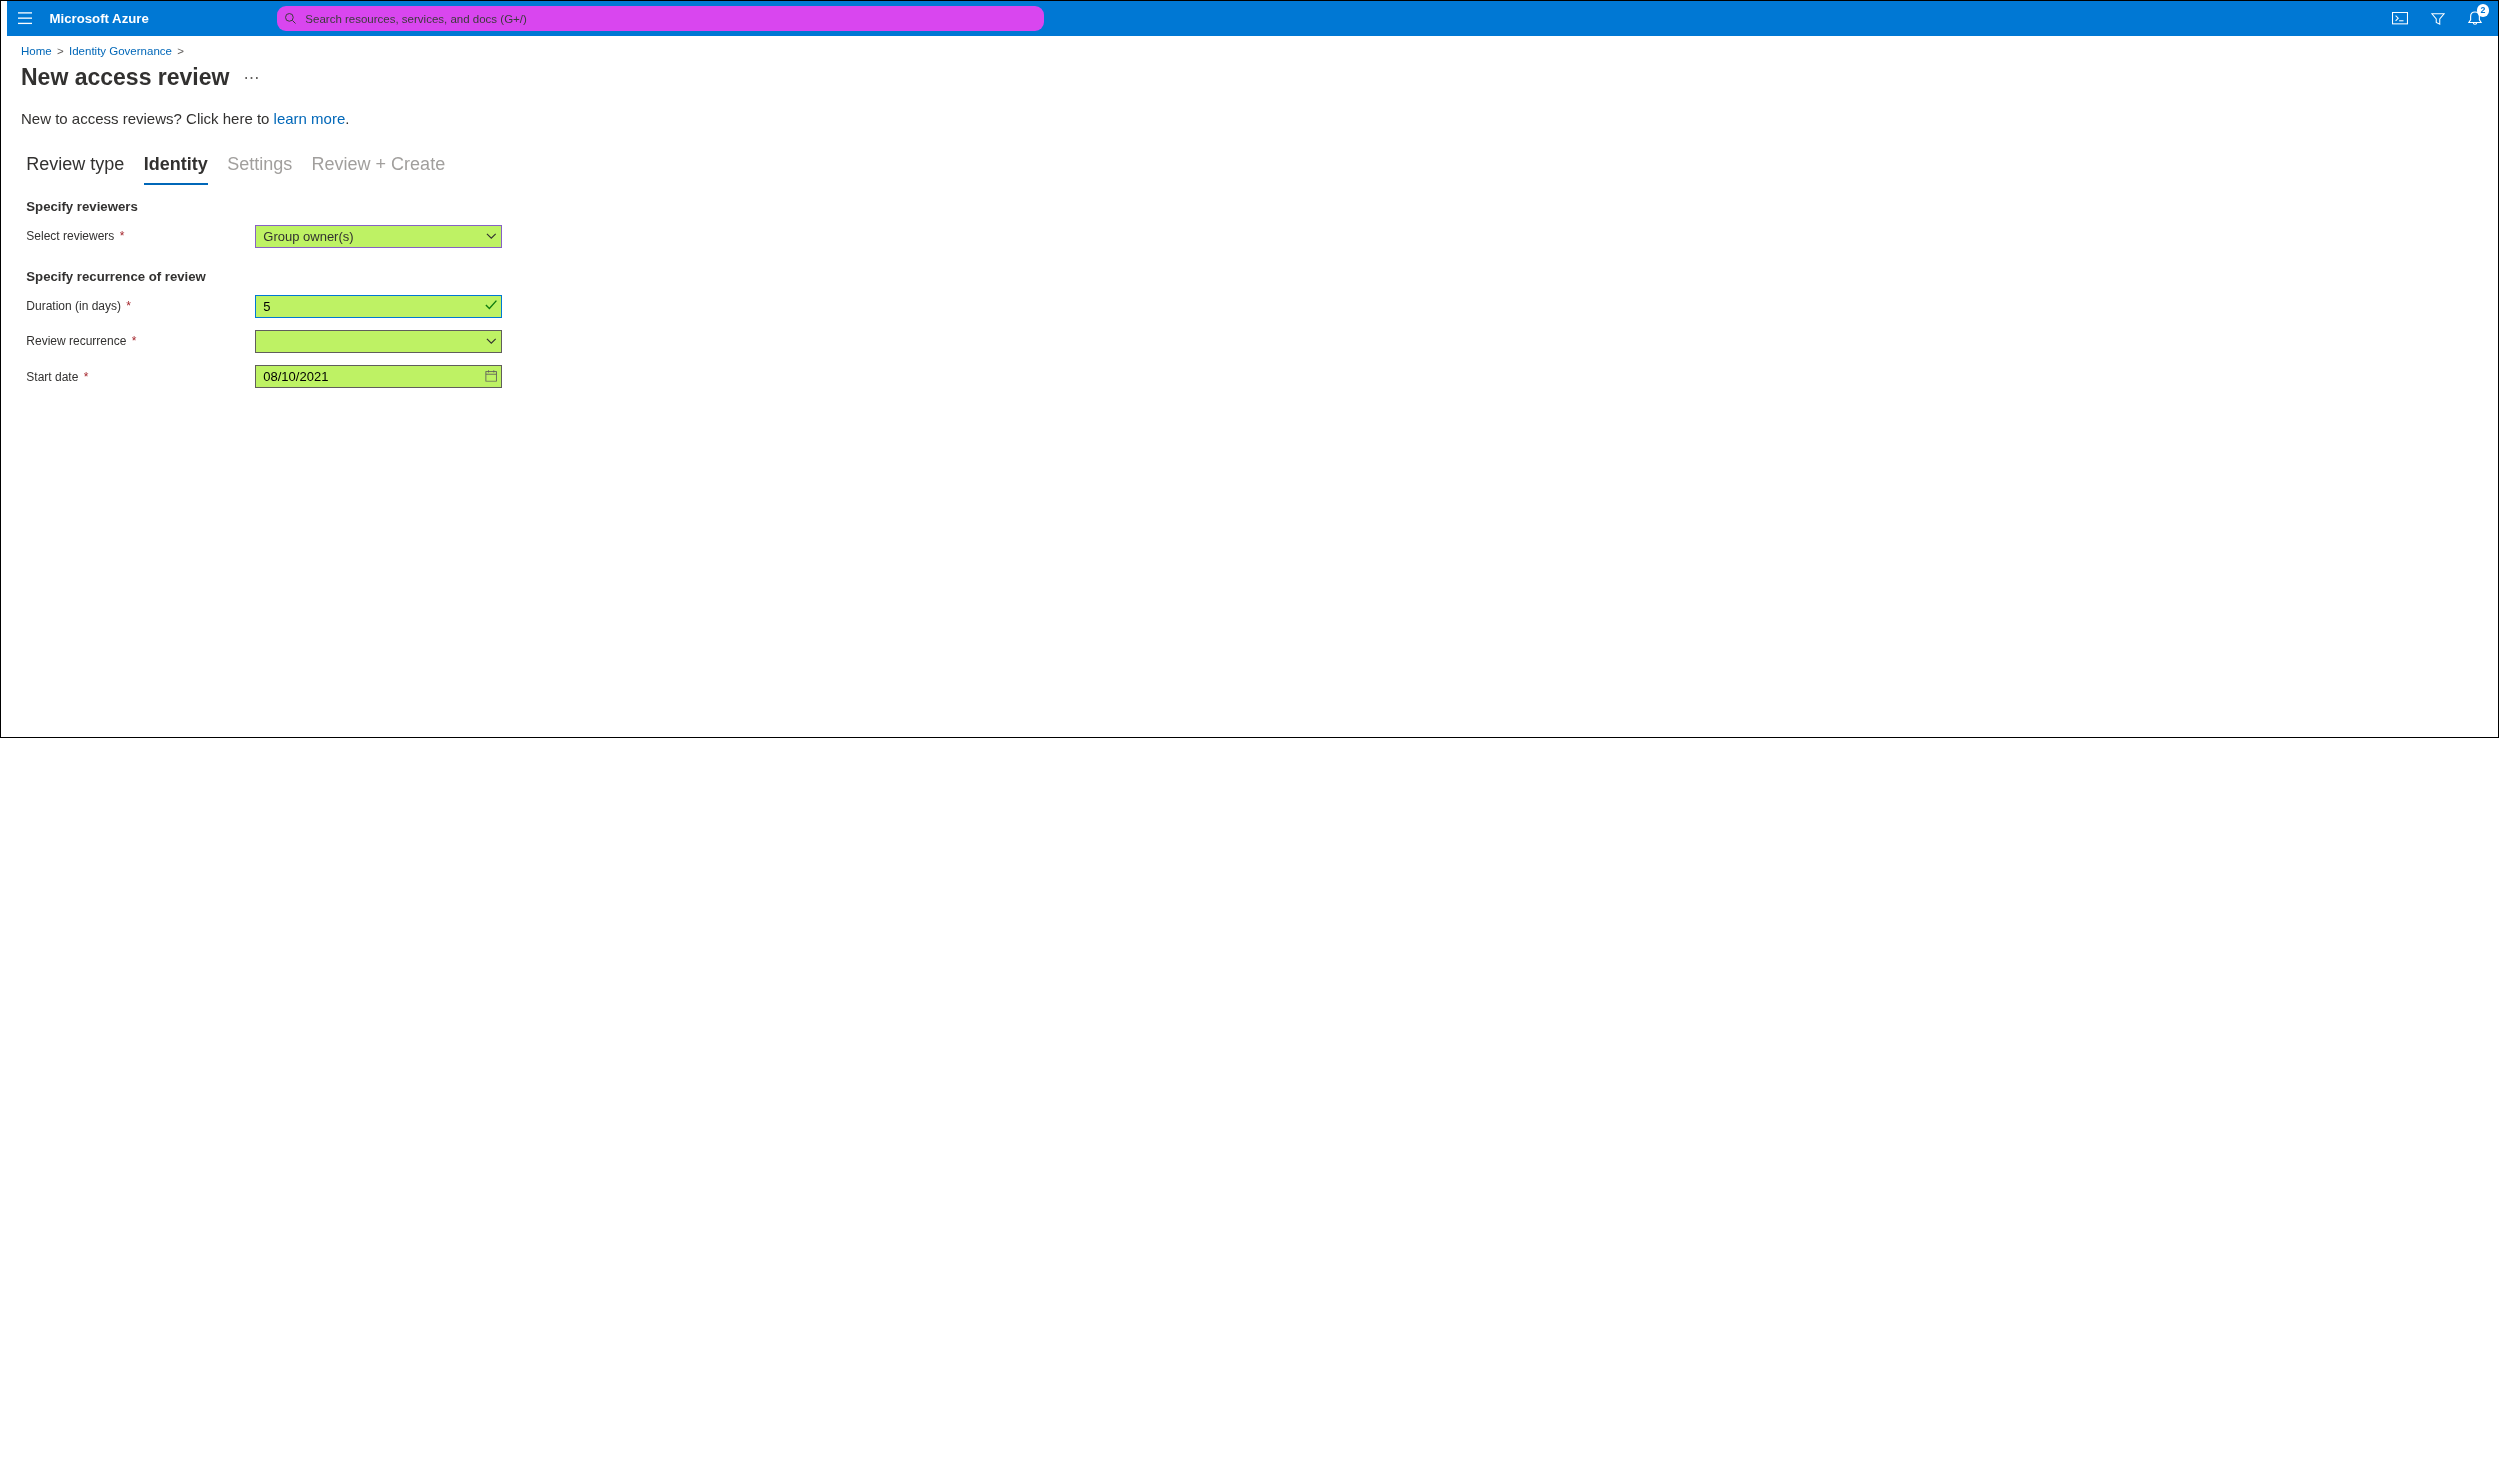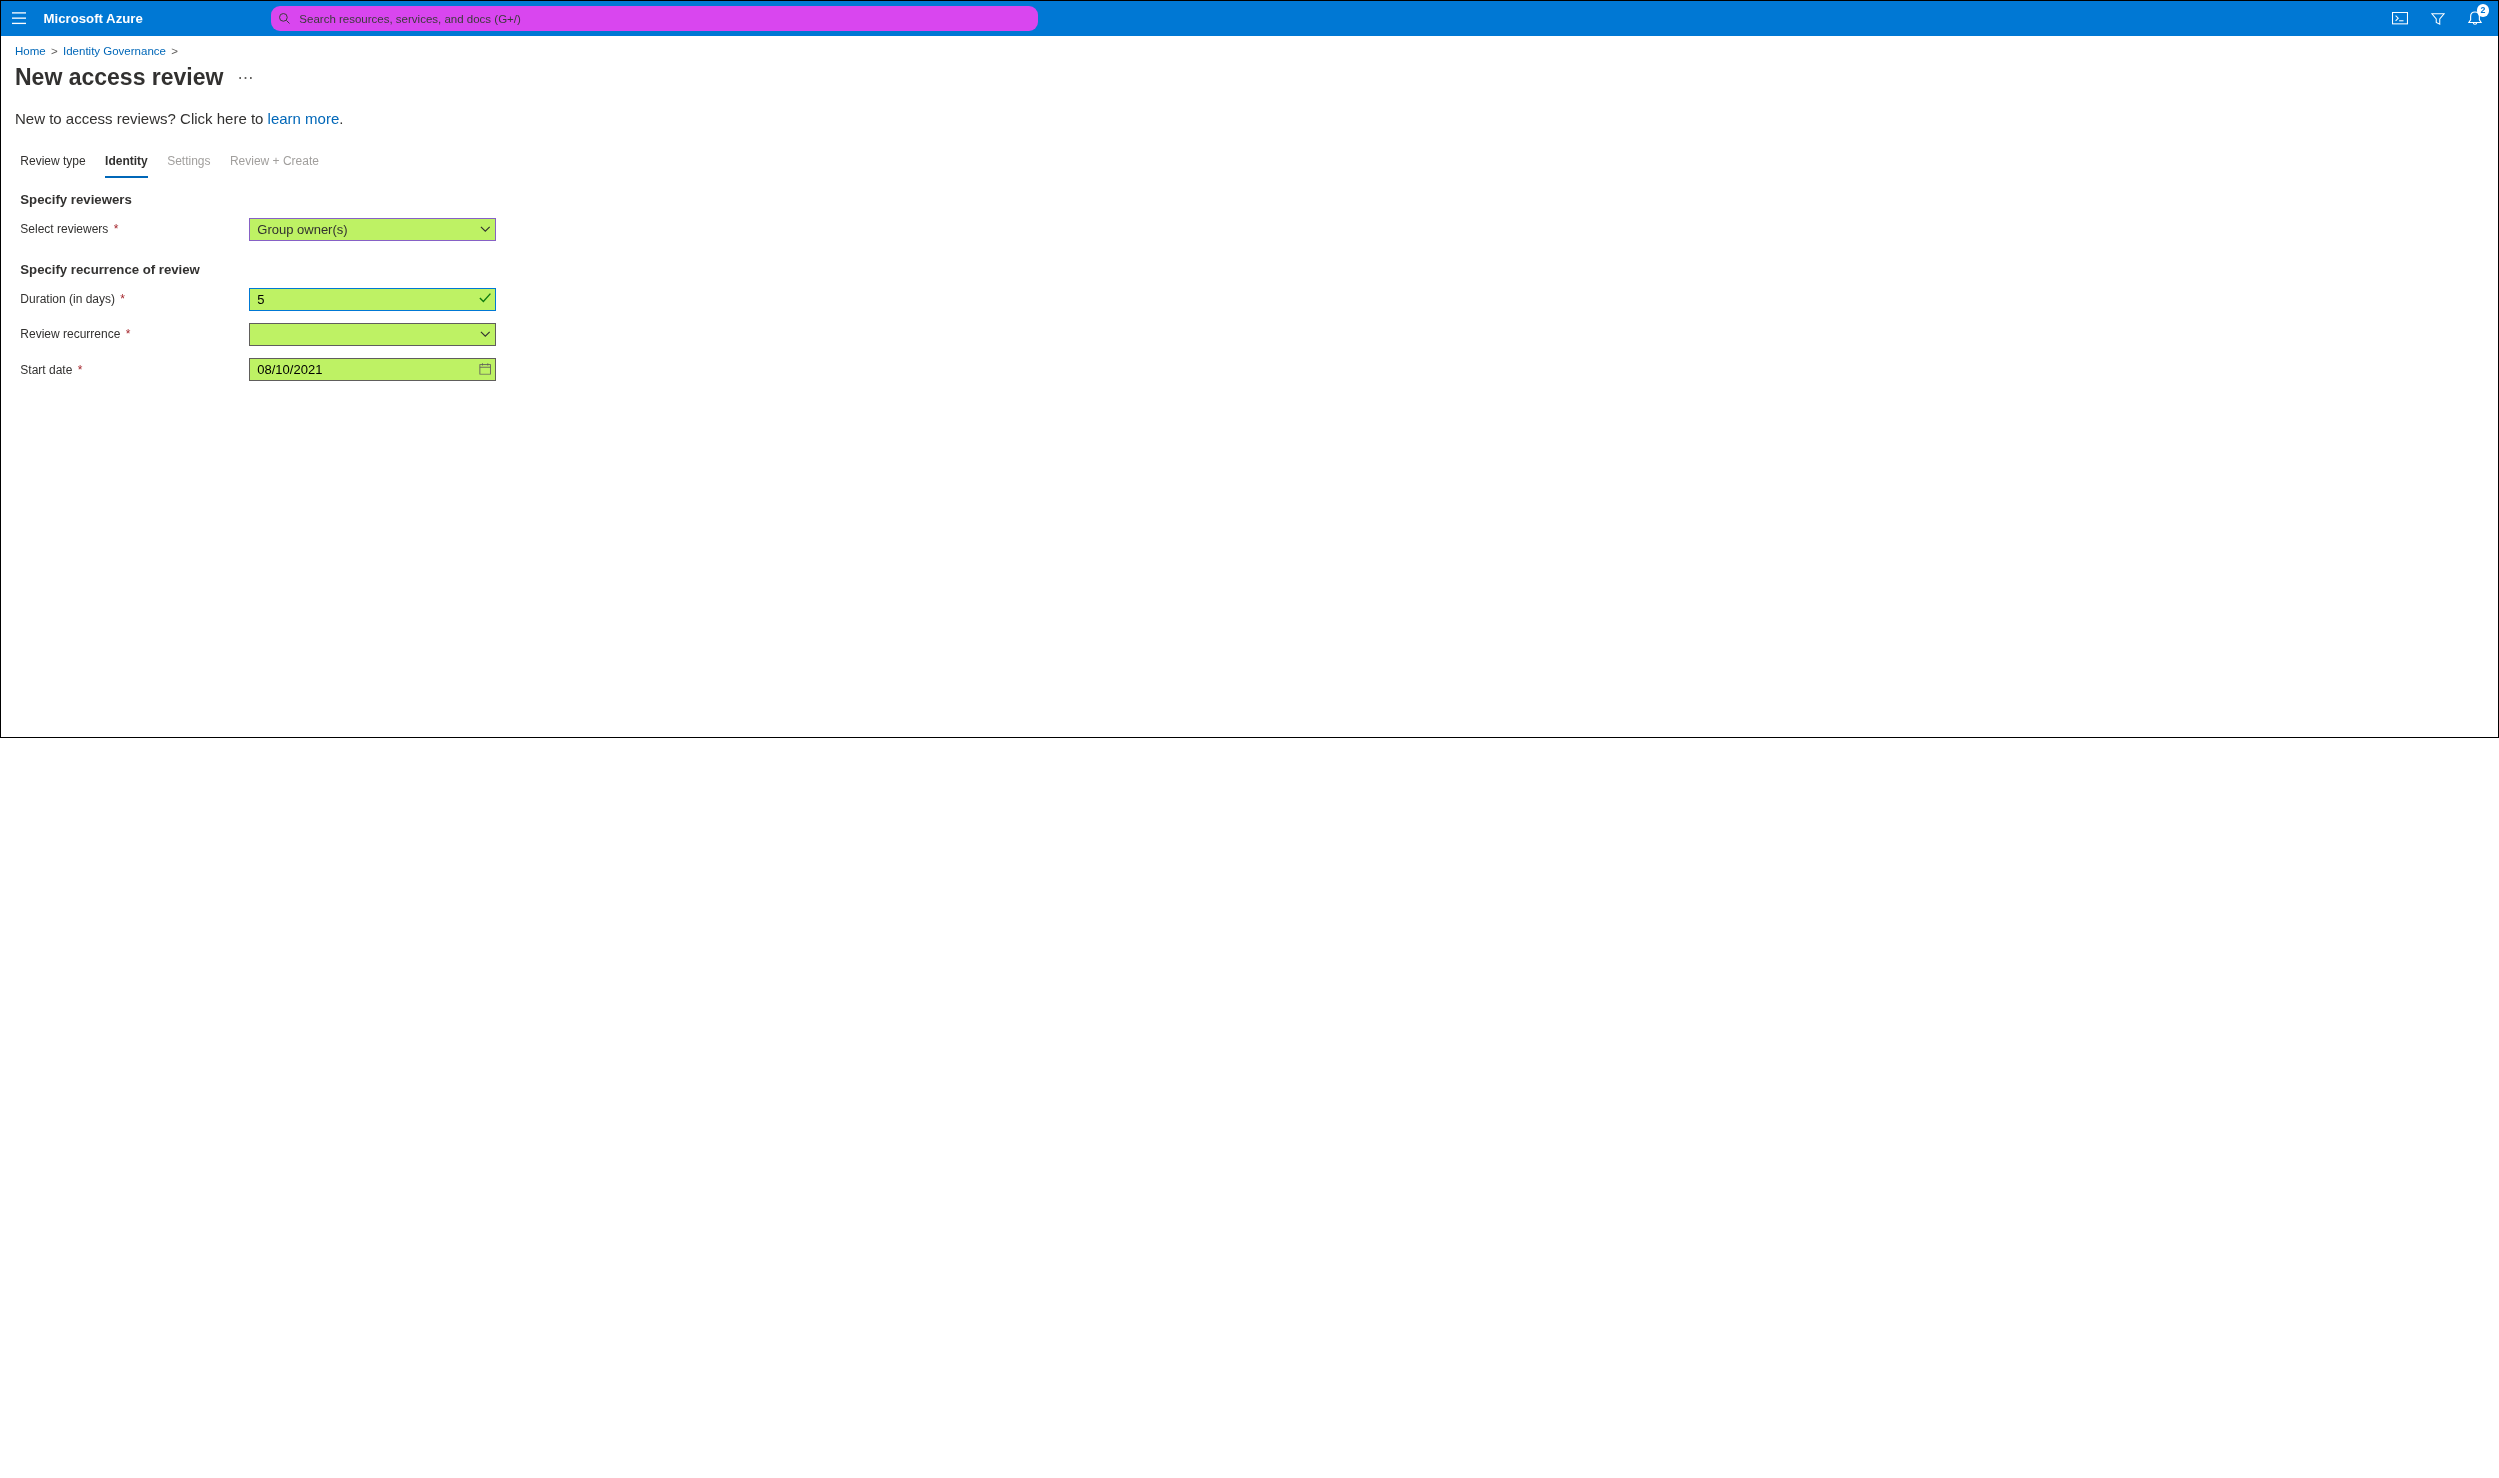--- a/index.html
+++ b/index.html
@@ -9,20 +9,21 @@
     font-size: 11.5px;
     color: #323130;
     background: #fff;
   }
   .frame {
     border: 1.8px solid #000;
     width: 100%;
     height: 738px;
     display: flex;
     flex-direction: column;
+    padding-left: 6px;
   }
   
   .topbar {
     background: #0078d4;
     height: 35px;
     display: flex;
     align-items: center;
     padding: 0 5.3px;
     gap: 5.3px;
     color: #fff;
@@ -127,21 +128,21 @@
   .helper-line a { color: #0067b8; text-decoration: none; cursor: pointer; }
   
   .tabs {
     display: flex;
     gap: 19.4px;
     border-bottom: 0;
     margin-bottom: 14px;
     padding-left: 5.3px;
   }
   .tab {
-    font-size: 12px;
+    font-size: 18px;
     padding: 5.3px 0 8.8px 0;
     cursor: default;
     color: #323130;
   }
   .tab.active {
     font-weight: 600;
     border-bottom: 2.6px solid #0067b8;
   }
   .tab.disabled {
     color: #a19f9d;

